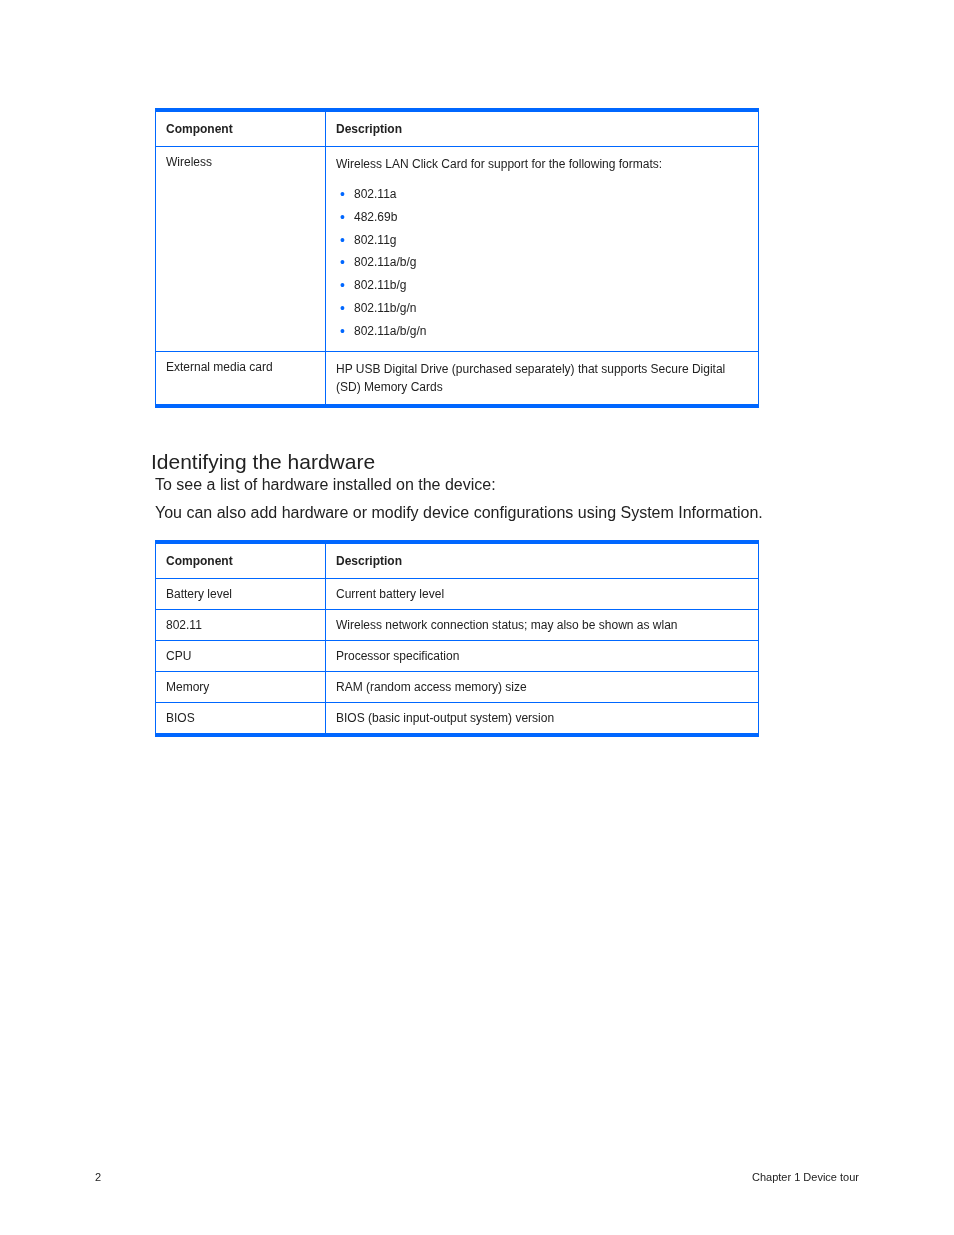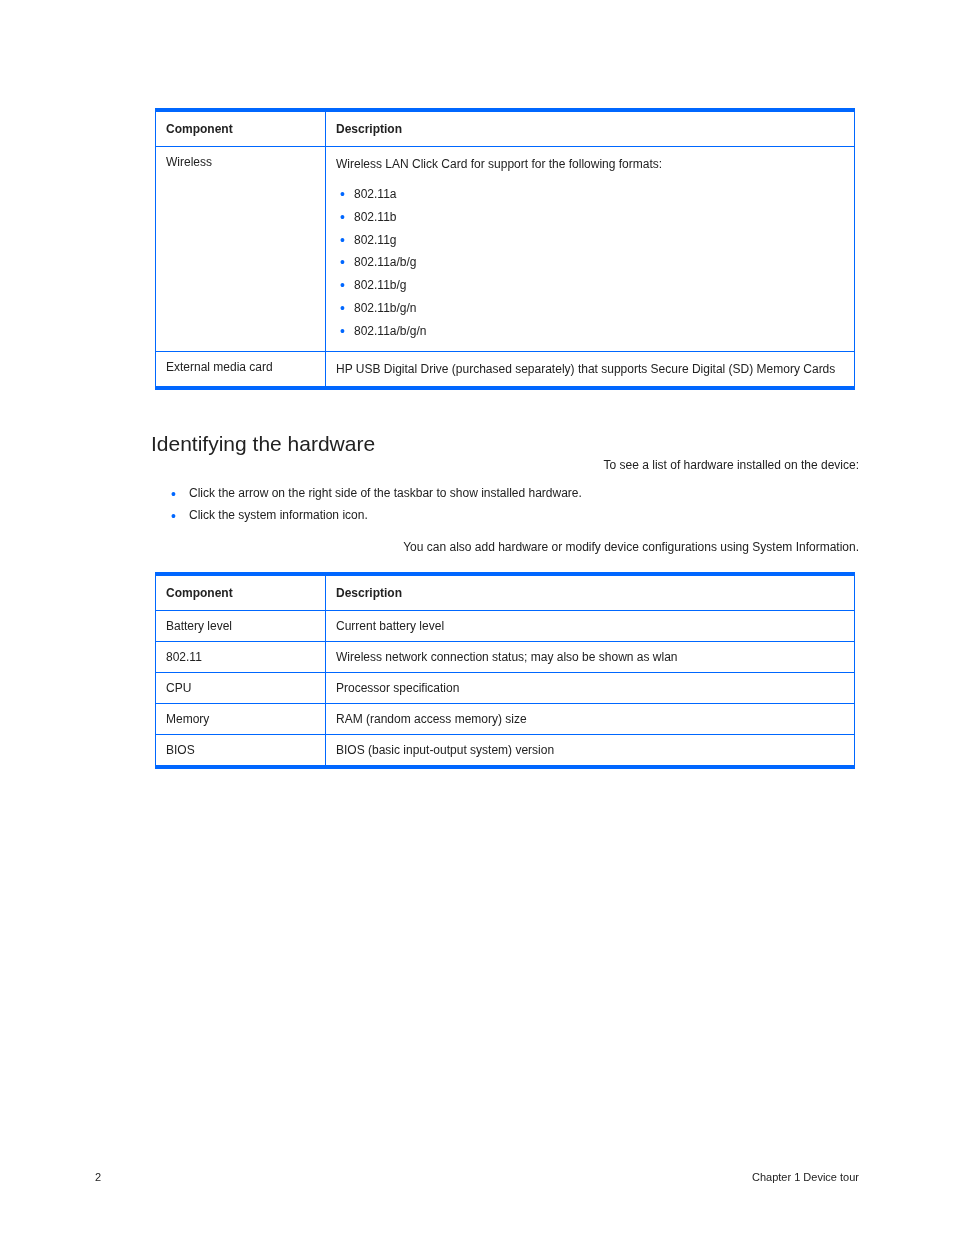--- a/index.html
+++ b/index.html
@@ -9,21 +9,21 @@
     background: #ffffff;
     font-family: Arial, Helvetica, sans-serif;
     font-size: 12px;
     color: #222;
     position: relative;
   }
   .page {
     padding: 108px 95px 0 155px;
   }
   table.spec {
-    width: 700px;
+    width: 604px;
     border-collapse: collapse;
     border-top: 4px solid #0067ff;
     border-bottom: 4px solid #0067ff;
   }
   table.spec th, table.spec td {
     border: 1px solid #0067ff;
     text-align: left;
     vertical-align: top;
     padding: 8px 10px;
     font-size: 12px;
@@ -54,21 +54,21 @@
     line-height: 1.6;
   }
   .small { font-size: 12px; line-height: 1.5; }
   h2.section {
     font-size: 21px;
     font-weight: normal;
     margin-top: 42px;
     margin-bottom: 2px;
     margin-left: -4px;
   }
-  .intro { font-size: 12px; margin-bottom: 10px; text-align: right; }
+  .intro { font-size: 16px; margin-bottom: 10px; }
   .check-list {
     list-style: none;
     margin-left: 14px;
     margin-bottom: 14px;
   }
   .check-list li {
     padding-left: 20px;
     position: relative;
     line-height: 1.85;
     font-size: 12px;
@@ -103,42 +103,38 @@
         <th>Description</th>
       </tr>
     </thead>
     <tbody>
       <tr>
         <td class="col1">Wireless</td>
         <td>
           <div class="small">Wireless LAN Click Card for support for the following formats:</div>
           <ul class="bullets">
             <li>802.11a</li>
-            <li>802.11b</li>
+            <li>482.69b</li>
             <li>802.11g</li>
             <li>802.11a/b/g</li>
             <li>802.11b/g</li>
             <li>802.11b/g/n</li>
             <li>802.11a/b/g/n</li>
           </ul>
         </td>
       </tr>
       <tr>
         <td class="col1">External media card</td>
         <td class="small">HP USB Digital Drive (purchased separately) that supports Secure Digital (SD) Memory Cards</td>
       </tr>
     </tbody>
   </table>
 
   <h2 class="section">Identifying the hardware</h2>
   <p class="intro">To see a list of hardware installed on the device:</p>
-  <ul class="check-list">
-    <li>Click the arrow on the right side of the taskbar to show installed hardware.</li>
-    <li>Click the system information icon.</li>
-  </ul>
   <p class="intro">You can also add hardware or modify device configurations using System Information.</p>
 
   <table class="spec" style="margin-top:18px">
     <thead>
       <tr>
         <th class="col1">Component</th>
         <th>Description</th>
       </tr>
     </thead>
     <tbody>

